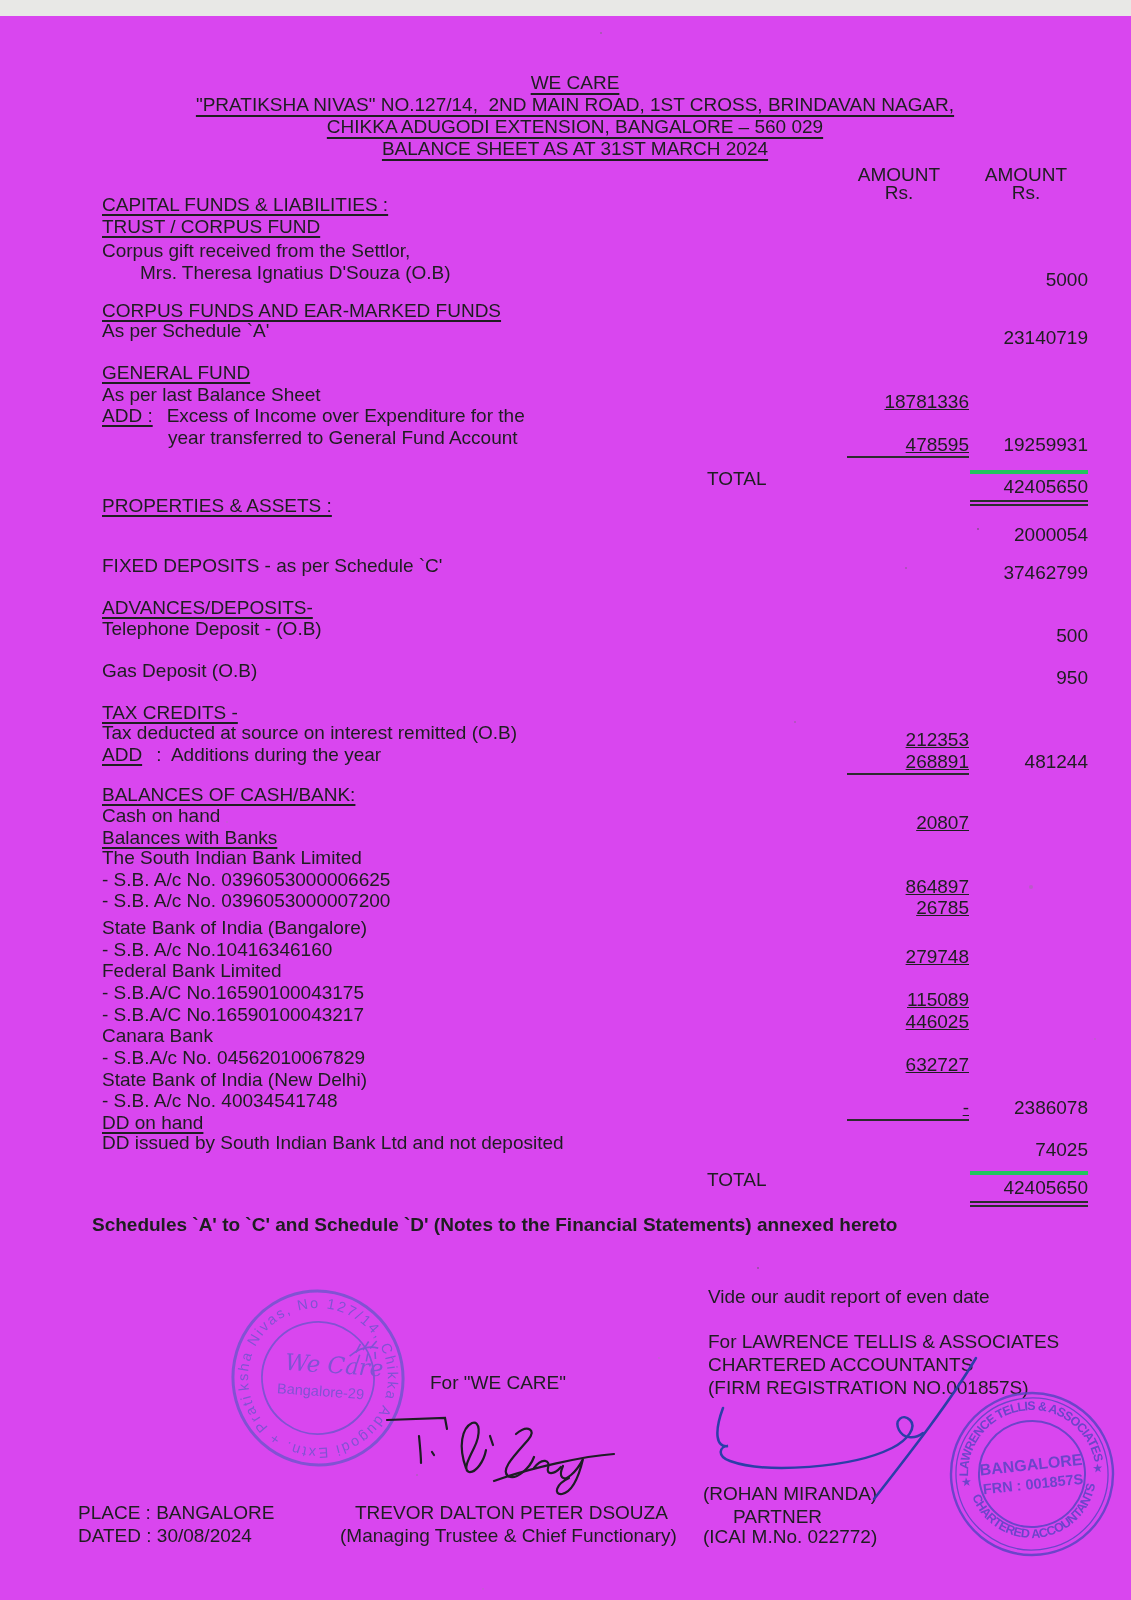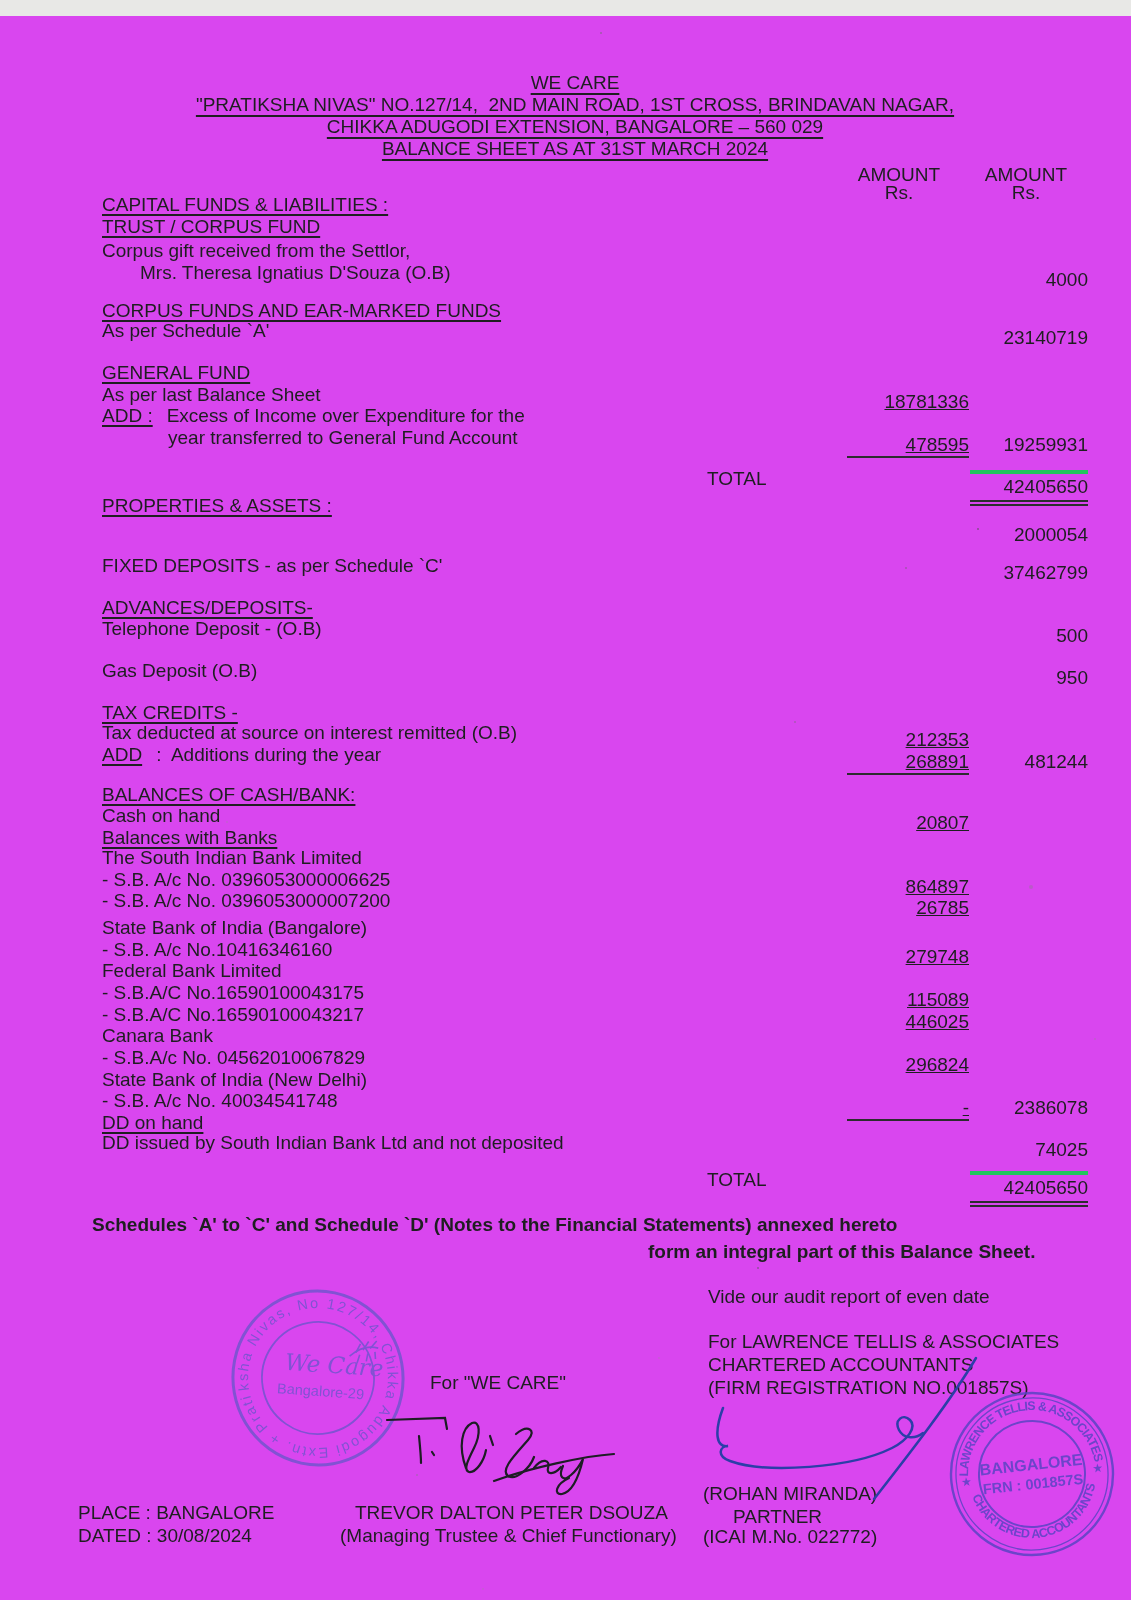--- a/index.html
+++ b/index.html
@@ -65,21 +65,21 @@
       </div>
       <div class="row" style="top: 200px;">
         <div class="lab"><span class="part u">TRUST / CORPUS FUND</span></div>
       </div>
       <div class="row" style="top: 224px;">
         <div class="lab"><span class="part">Corpus gift received from the Settlor,</span></div>
       </div>
       <div class="row" style="top: 246px;">
         <div class="lab i1"><span class="part">Mrs. Theresa Ignatius D'Souza (O.B)</span></div>
         <div class="amt c2">
-          <span class="cell">4000</span>
+          <span class="cell">5000</span>
         </div>
       </div>
       <div class="row" style="top: 284px;">
         <div class="lab"><span class="part u">CORPUS FUNDS AND EAR-MARKED FUNDS</span></div>
       </div>
       <div class="row" style="top: 304px;">
         <div class="lab"><span class="part">As per Schedule `A'</span></div>
         <div class="amt c2">
           <span class="cell">23140719</span>
         </div>
@@ -208,21 +208,21 @@
         <div class="amt c1">
           <span class="cell">446025</span>
         </div>
       </div>
       <div class="row" style="top: 1009px;">
         <div class="lab"><span class="part">Canara Bank</span></div>
       </div>
       <div class="row" style="top: 1031px;">
         <div class="lab"><span class="part">- S.B.A/c No. 04562010067829</span></div>
         <div class="amt c1">
-          <span class="cell">296824</span>
+          <span class="cell">632727</span>
         </div>
       </div>
       <div class="row" style="top: 1053px;">
         <div class="lab"><span class="part">State Bank of India (New Delhi)</span></div>
       </div>
       <div class="row" style="top: 1074px;">
         <div class="lab"><span class="part">- S.B. A/c No. 40034541748</span></div>
         <div class="amt c1 rule">
           <span class="cell">-</span>
         </div>
@@ -241,21 +241,20 @@
       </div>
       <div class="row total" style="top: 1153px;">
         <div class="lab tlab"><span class="part">TOTAL</span></div>
         <div class="amt c2 box">
           <span class="cell">42405650</span>
         </div>
       </div>
     </div>
 
   <div class="abs b" style="left:92px;top:1198px">Schedules `A' to `C' and Schedule `D' (Notes to the Financial Statements) annexed hereto</div>
-  <div class="abs b" style="left:648px;top:1225px">form an integral part of this Balance Sheet.</div>
 
   <div class="abs" style="left:708px;top:1270px">Vide our audit report of even date</div>
   <div class="abs" style="left:708px;top:1315px">For LAWRENCE TELLIS &amp; ASSOCIATES</div>
   <div class="abs" style="left:708px;top:1338px">CHARTERED ACCOUNTANTS</div>
   <div class="abs" style="left:708px;top:1361px">(FIRM REGISTRATION NO.001857S)</div>
   <div class="abs" style="left:430px;top:1356px">For "WE CARE"</div>
   <div class="abs" style="left:703px;top:1467px">(ROHAN MIRANDA)</div>
   <div class="abs" style="left:733px;top:1490px">PARTNER</div>
   <div class="abs" style="left:703px;top:1510px">(ICAI M.No. 022772)</div>
   <div class="abs" style="left:78px;top:1486px">PLACE : BANGALORE</div>

